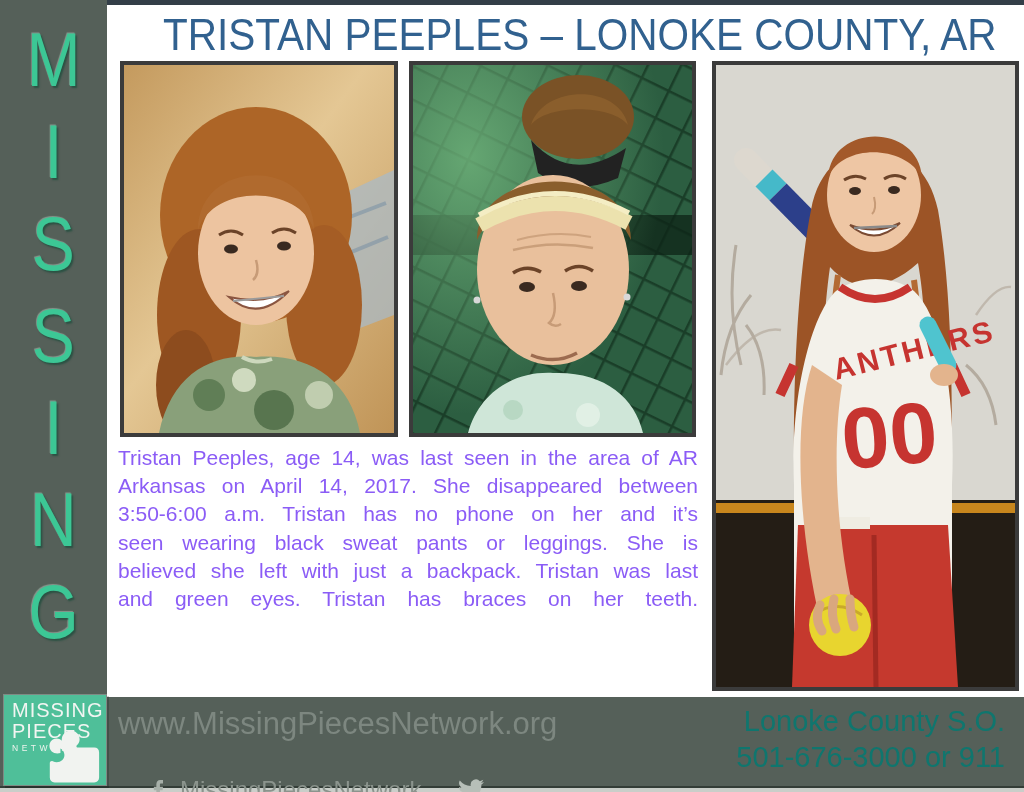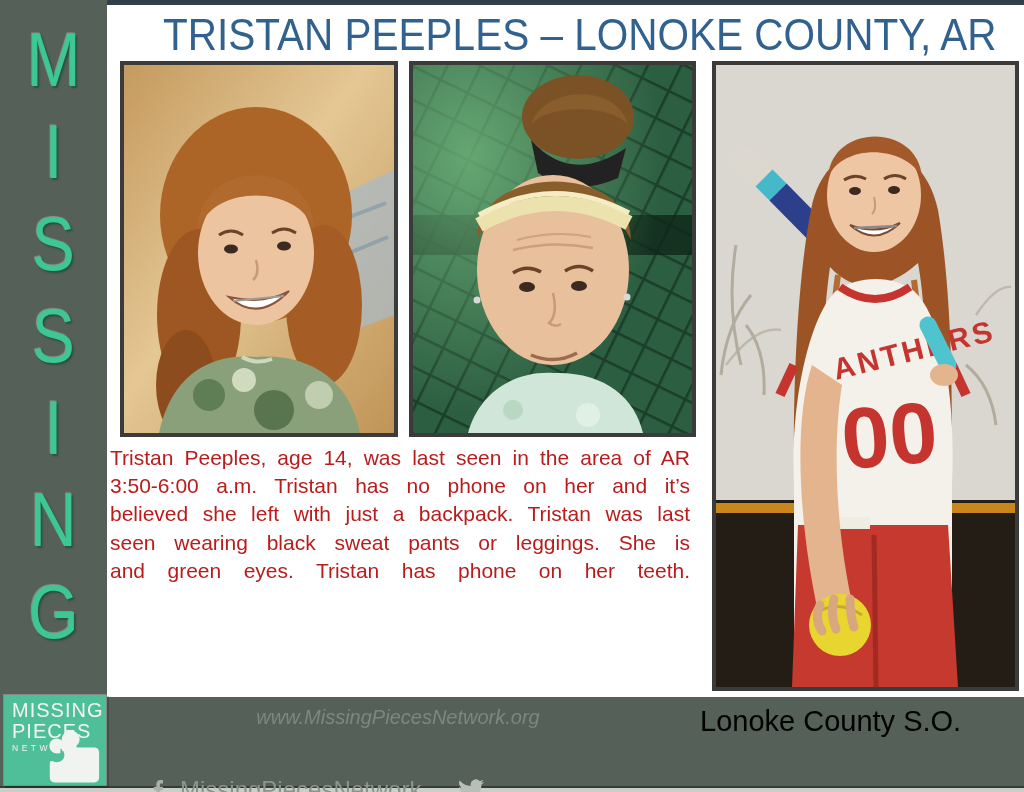--- a/index.html
+++ b/index.html
@@ -25,47 +25,47 @@
     font-size:45px;color:#31618f;letter-spacing:0;transform:scaleX(.9);transform-origin:50% 50%;
   }
   
   .photo{position:absolute;border:4px solid #3b3b3b;box-sizing:border-box;background:#ccc;}
   .photo svg{display:block;width:100%;height:100%;}
   .photo1{left:120px;top:61px;width:278px;height:376px;}
   .photo2{left:409px;top:61px;width:287px;height:376px;}
   .photo3{left:712px;top:61px;width:307px;height:630px;}
   
   .desc{
-    position:absolute;left:110px;top:444px;width:580px;color:#b91c1c;
+    position:absolute;left:118px;top:444px;width:580px;color:#8b5cf6;
     font-size:21px;line-height:28.2px;
   }
   .desc-line{text-align:justify;text-align-last:justify;white-space:normal;}
   
   .footer-bar{position:absolute;left:0;top:697px;width:1024px;height:89px;background:#556059;}
   .footer-dark-line{position:absolute;left:0;top:786px;width:1024px;height:2px;background:#333d37;}
   .footer-bottom-strip{position:absolute;left:0;top:788px;width:1024px;height:4px;background:#c9cec9;}
   .logo{
     position:absolute;left:3px;top:694px;width:104px;height:92px;background:#4fbf99;
     border:1px solid #7f8a84;box-sizing:border-box;box-shadow:2px 2px 0 rgba(0,0,0,.18);
   }
   .logo-text{position:absolute;left:8px;top:5px;color:#f2f5f2;}
   .logo-line{font-size:20px;line-height:21px;letter-spacing:1px;}
   .logo-sub{font-size:8.5px;letter-spacing:3.5px;margin-top:1px;color:#eef3ee;}
   .logo-puzzle{position:absolute;right:4px;bottom:2px;width:58px;height:58px;}
   .website{
-    position:absolute;left:118px;top:706px;width:560px;text-align:center;
-    font-size:20px;color:#7d8780;font-style:italic;
+    position:absolute;left:118px;top:706px;width:560px;text-align:left;
+    font-size:31px;color:#7d8780;
   }
   .social-row{position:absolute;left:148px;top:746px;display:flex;align-items:center;margin-top:30px;}
   .social-label{font-size:24px;color:#8b948d;}
   .fb-icon{width:20px;height:26px;margin-right:12px;}
   .tw-icon{width:32px;height:26px;margin-left:34px;margin-right:10px;}
   .contact{
-    position:absolute;left:700px;top:703px;width:305px;text-align:left;
-    color:#000000;font-size:29px;line-height:36px;
+    position:absolute;left:700px;top:703px;width:305px;text-align:right;
+    color:#0f766e;font-size:29px;line-height:36px;
   }
 </style>
 </head>
 <body>
 
 <div id="stage">
 
   <div class="left-strip"></div>
   <div class="banner-letters">
     <div class="banner-letter">M</div>
@@ -194,24 +194,25 @@
 
       <path d="M96,300 C76,360 84,470 104,555 L138,546 C120,470 116,380 126,320 Z" fill="#e3b48d"></path>
       <circle cx="124" cy="560" r="31" fill="#e8d52f"></circle>
       <path d="M100,548 q22,-14 46,2" stroke="#c9a92a" stroke-width="3" fill="none"></path>
       <path d="M104,540 q-6,14 2,26 M118,534 q-4,16 2,30 M134,534 q0,16 4,28" stroke="#d9a77e" stroke-width="9" fill="none" stroke-linecap="round"></path>
     </svg>
   </div>
 
   <div class="desc">
     <div class="desc-line">Tristan Peeples, age 14, was last seen in the area of AR</div>
+    <div class="desc-line">Arkansas on April 14, 2017. She disappeared between</div>
     <div class="desc-line">3:50-6:00 a.m. Tristan has no phone on her and it’s</div>
+    <div class="desc-line">seen wearing black sweat pants or leggings. She is</div>
     <div class="desc-line">believed she left with just a backpack. Tristan was last</div>
-    <div class="desc-line">seen wearing black sweat pants or leggings. She is</div>
-    <div class="desc-line">and green eyes. Tristan has phone on her teeth.</div>
+    <div class="desc-line">and green eyes. Tristan has braces on her teeth.</div>
   </div>
 
   <div class="footer-bar"></div>
   <div class="footer-dark-line"></div>
   <div class="footer-bottom-strip"></div>
 
   <div class="logo">
     <div class="logo-text">
       <div class="logo-line">MISSING</div>
       <div class="logo-line">PIECES</div>
@@ -229,15 +230,16 @@
       <path fill="#a7b0a9" d="M15.5 4.2H18V0h-3.2C11.6 0 10 2.3 10 5.2V8.2H7v4.2h3V24h4.3V12.4h3.2l.5-4.2h-3.7V5.6c0-.9.4-1.4 1.2-1.4z"></path>
     </svg>
     <span class="social-label">MissingPiecesNetwork</span>
     <svg class="tw-icon" viewBox="0 0 24 24">
       <path fill="#b7bfb8" d="M23.95 4.57a10 10 0 0 1-2.82.77 4.96 4.96 0 0 0 2.16-2.72c-.95.56-2 .96-3.12 1.19a4.92 4.92 0 0 0-8.38 4.48A13.94 13.94 0 0 1 1.64 3.16a4.92 4.92 0 0 0 1.52 6.57 4.9 4.9 0 0 1-2.23-.61v.06a4.92 4.92 0 0 0 3.95 4.83 4.9 4.9 0 0 1-2.21.08 4.93 4.93 0 0 0 4.6 3.42A9.87 9.87 0 0 1 0 19.54a13.94 13.94 0 0 0 7.55 2.21c9.06 0 14-7.5 14-14v-.63a10 10 0 0 0 2.4-2.55z"></path>
     </svg>
   </div>
 
   <div class="contact">
     <div>Lonoke County S.O.</div>
+    <div>501-676-3000 or 911</div>
   </div>
 
 </div>
 
 </body></html>

